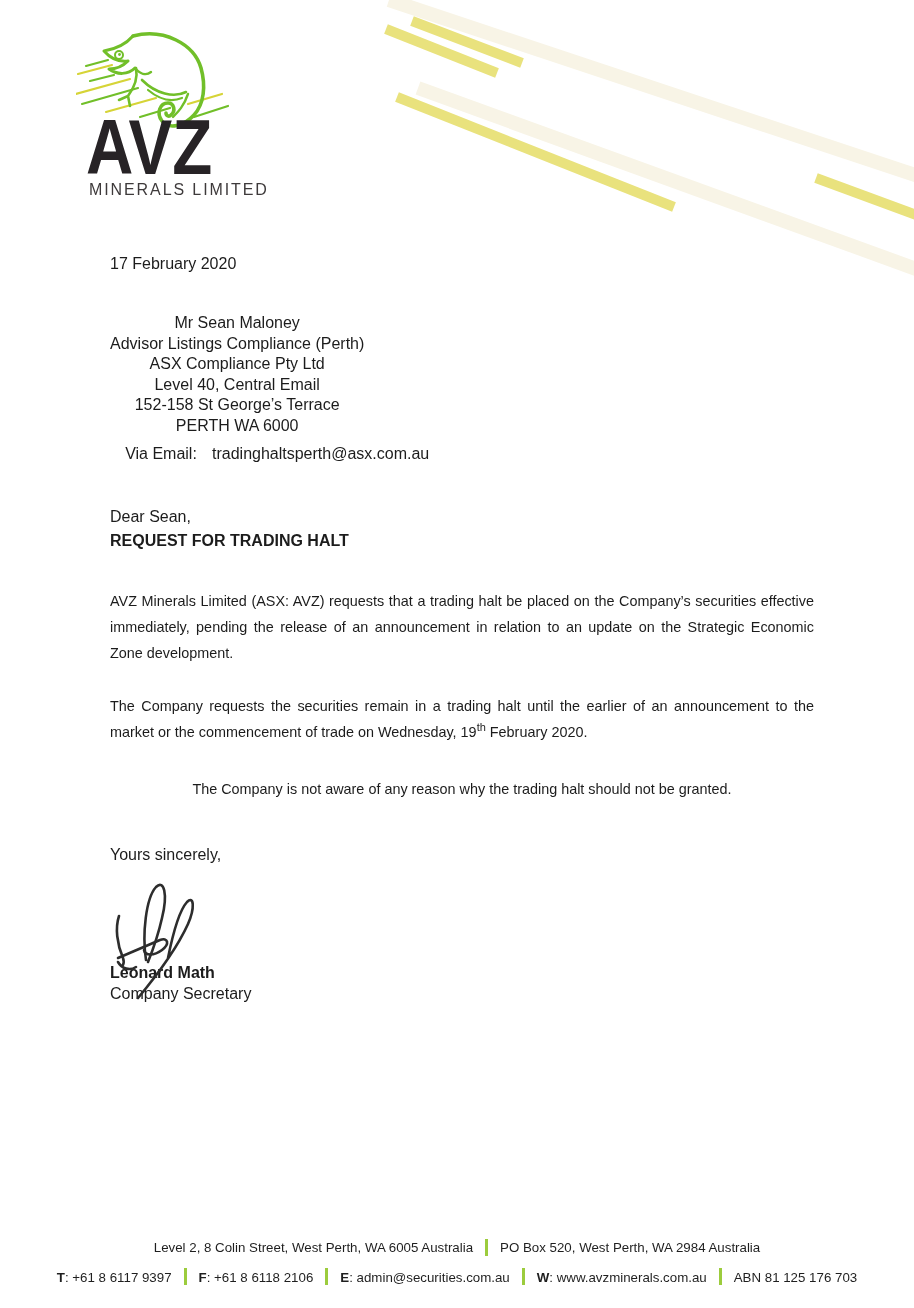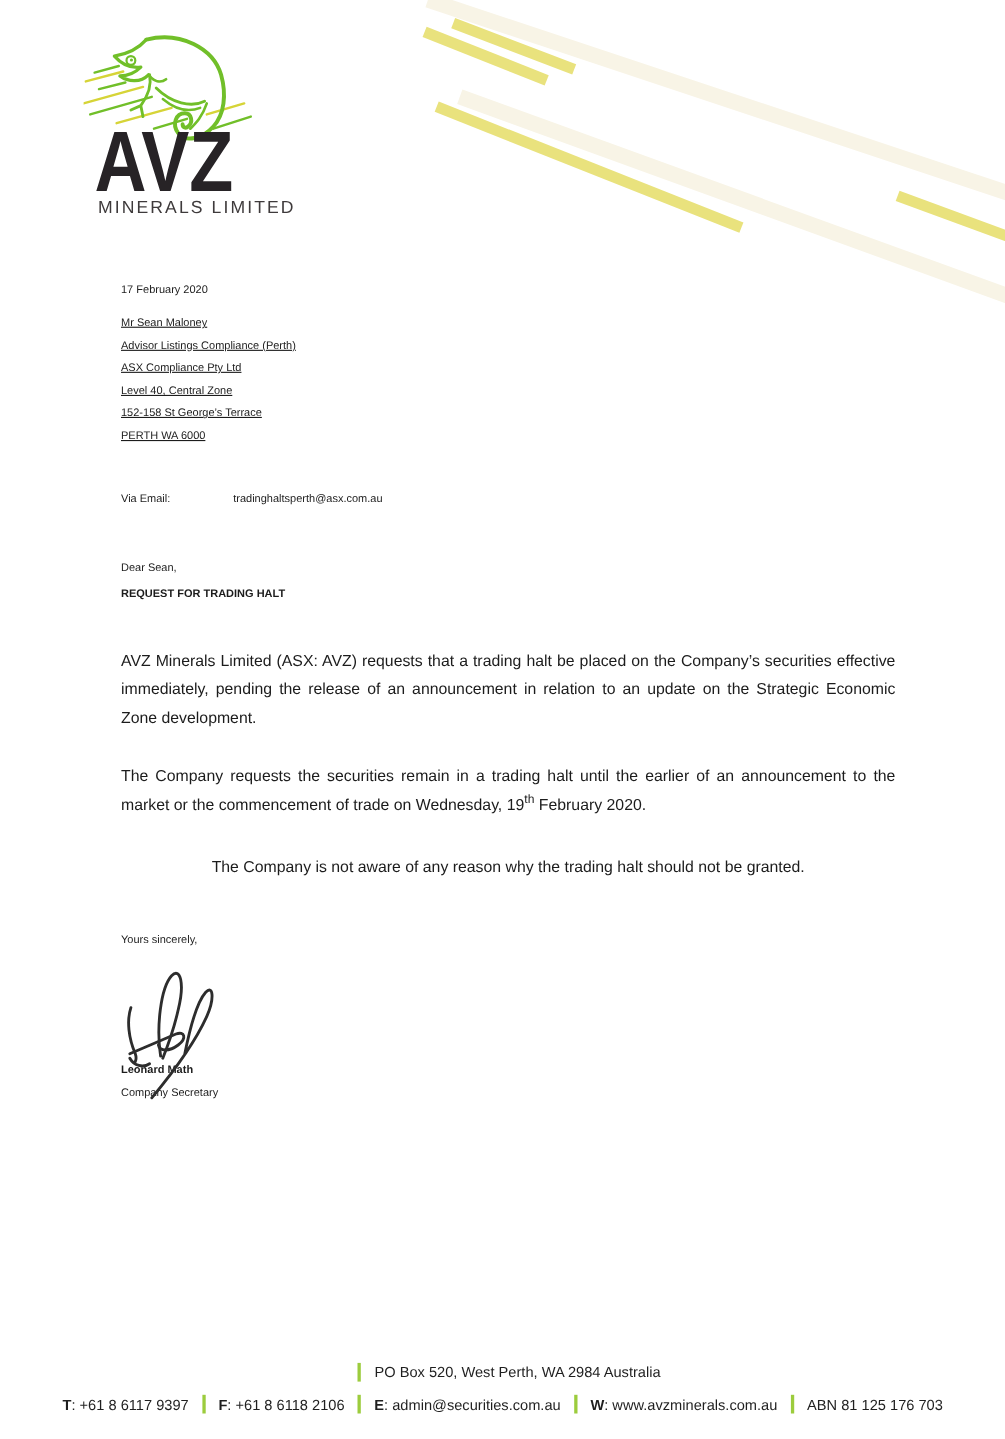--- a/index.html
+++ b/index.html
@@ -18,23 +18,23 @@
     position:absolute; left:86px; top:108px; font-size:78px; font-weight:bold;
     color:#272326; line-height:1; letter-spacing:0;
     transform:scaleX(0.84); transform-origin:left top; white-space:nowrap;
   }
   #logo-sub {
     position:absolute; left:89px; top:181px; font-size:16px; letter-spacing:1.9px;
     color:#3e3a3b; white-space:nowrap;
   }
 
   
-  .txt { font-size:10px; line-height:20.6px; }
+  .txt { font-size:16px; line-height:20.6px;text-align:center; }
   #date       { left:110px; top:254px; }
-  #recipient  { left:110px; top:284px;text-decoration:underline; }
+  #recipient  { left:110px; top:313px; }
   #via-email  { left:110px; top:444px; }
   #via-email .lbl { display:inline-block; width:102px; }
   #salutation { left:110px; top:507px; }
   #subject    { left:110px; top:531px; font-weight:bold; }
   .para { left:110px; width:704px; font-size:14.4px; line-height:25.8px; text-align:justify; }
   #para1 { top:589px; }
   #para2 { top:694px; }
   #para3 { top:777px; text-align:center; }
   sup { font-size:11px; line-height:0; vertical-align:super; }
   #closing   { left:110px; top:845px; }
@@ -98,21 +98,21 @@
   <div id="logo-avz">AVZ</div>
   <div id="logo-sub">MINERALS LIMITED</div>
 </div>
 
 <div id="date" class="abs txt">17 February 2020</div>
 
 <div id="recipient" class="abs txt">
   <div>Mr Sean Maloney</div>
   <div>Advisor Listings Compliance (Perth)</div>
   <div>ASX Compliance Pty Ltd</div>
-  <div>Level 40, Central Zone</div>
+  <div>Level 40, Central Email</div>
   <div>152-158 St George’s Terrace</div>
   <div>PERTH WA 6000</div>
 </div>
 
 <div id="via-email" class="abs txt">
   <span class="lbl">Via Email:</span><span>tradinghaltsperth@asx.com.au</span>
 </div>
 
 <div id="salutation" class="abs txt">Dear Sean,</div>
 
@@ -133,20 +133,21 @@
     <path d="M58,90 C54,64 58,28 68,17 C76,9 80,24 74,48 C70,66 64,82 60,92"></path>
     <path d="M80,88 C84,68 90,42 99,32 C106,25 107,38 100,54 C90,76 70,104 50,128"></path>
     <path d="M30,92 C34,99 42,101 48,97"></path>
   </g>
 </svg>
 
 <div id="sig-name" class="abs txt">Leonard Math</div>
 <div id="sig-title" class="abs txt">Company Secretary</div>
 
 <div id="footer1" class="footer-line">
+  <span>Level 2, 8 Colin Street, West Perth, WA 6005 Australia</span>
   <span class="sep"></span>
   <span>PO Box 520, West Perth, WA 2984 Australia</span>
 </div>
 
 <div id="footer2" class="footer-line">
   <span class="contact"><b>T</b><span>: +61 8 6117 9397</span></span>
   <span class="sep"></span>
   <span class="contact"><b>F</b><span>: +61 8 6118 2106</span></span>
   <span class="sep"></span>
   <span class="contact"><b>E</b><span>: admin@securities.com.au</span></span>

